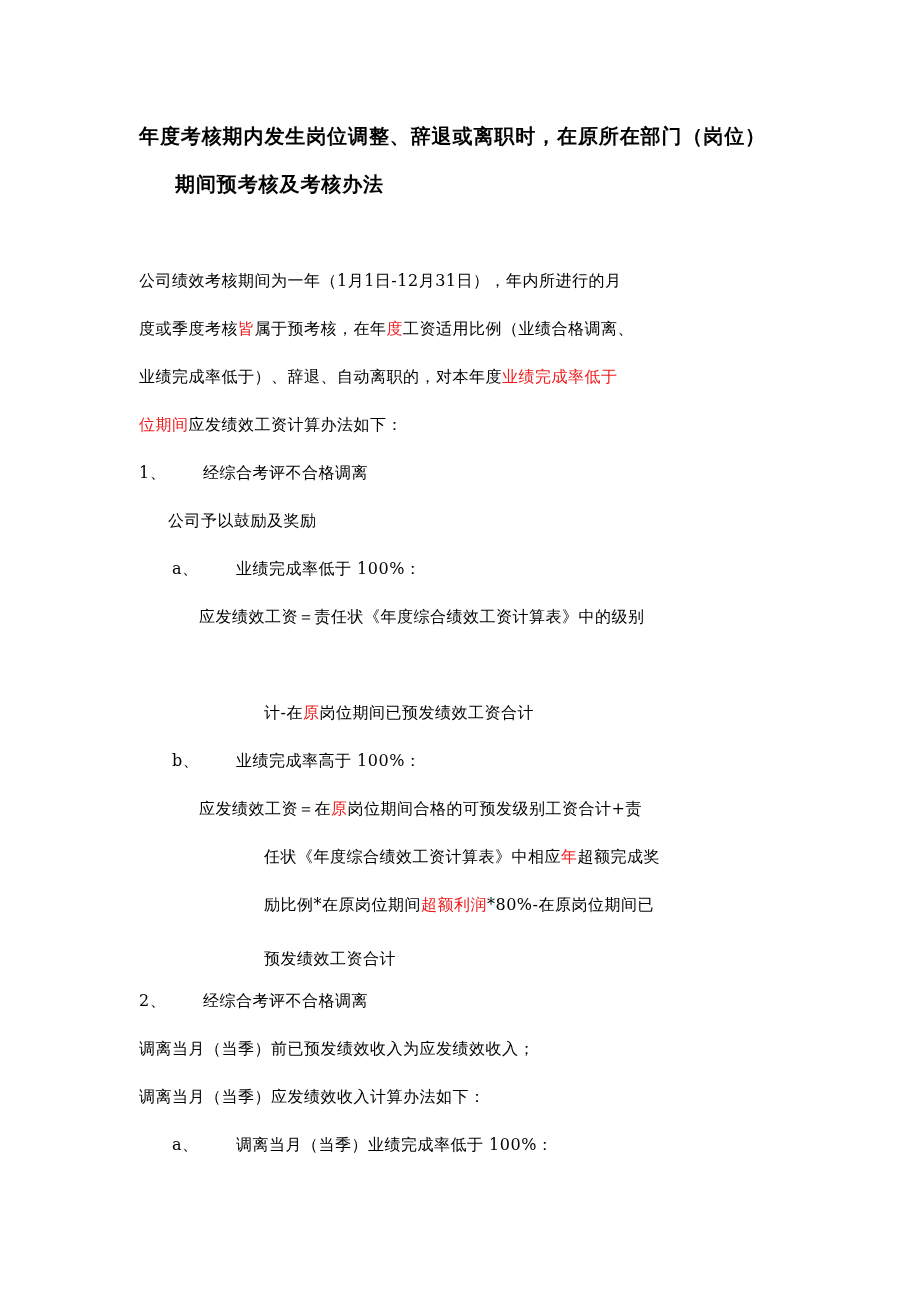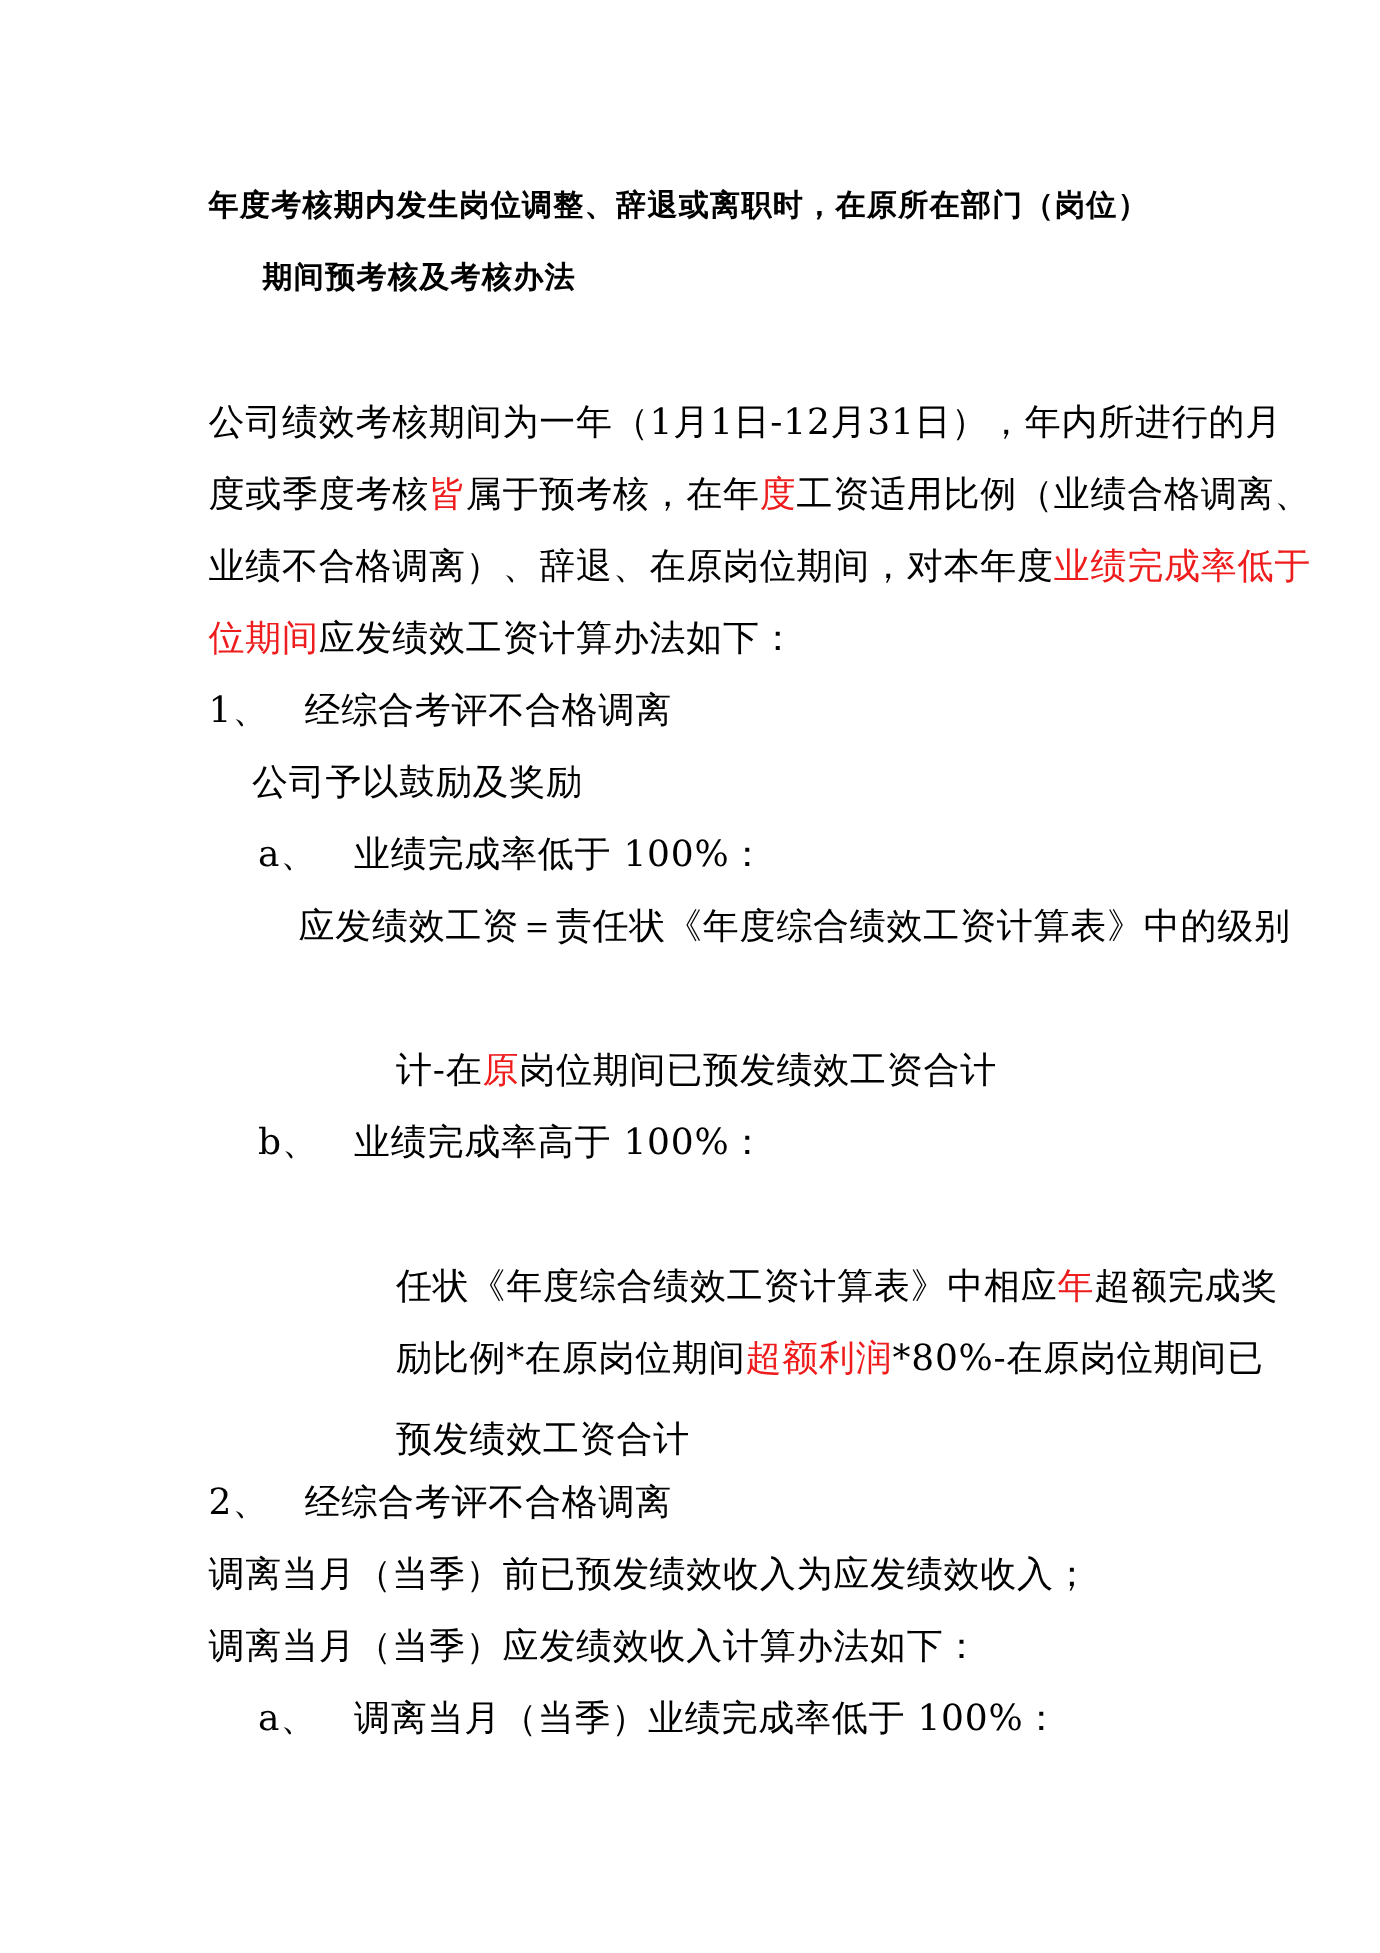--- a/index.html
+++ b/index.html
@@ -18,21 +18,21 @@
     .page {
       position: absolute;
       left: 0;
       top: 0;
       width: 728px;
       height: 1302px;
       background: #ffffff;
     }
     .line {
       position: absolute;
-      font-size: 24px;
+      font-size: 16px;
       line-height: 24px;
       white-space: nowrap;
       letter-spacing: 0.5px;
     }
     .title {
       font-family: "DejaVu Sans", "Liberation Sans", sans-serif;
       font-weight: bold;
       font-size: 20px;
       letter-spacing: 0.9px;
     }
@@ -54,21 +54,21 @@
     <span>期间预考核及考核办法</span>
   </div>
 
   <div class="line" style="left:139px; top:269px;">
     <span>公司绩效考核期间为一年（1月1日-12月31日），年内所进行的月</span>
   </div>
   <div class="line" style="left:139px; top:317px;">
     <span>度或季度考核</span><span class="red">皆</span><span>属于预考核，在年</span><span class="red">度</span><span>工资适用比例（业绩合格调离、</span>
   </div>
   <div class="line" style="left:139px; top:365px;">
-    <span>业绩不合格调离）、辞退、在原岗位期间，对本年度</span><span class="red">业绩完成率低于</span>
+    <span>业绩完成率低于）、辞退、自动离职的，对本年度</span><span class="red">业绩完成率低于</span>
   </div>
   <div class="line" style="left:139px; top:413px;">
     <span class="red">位期间</span><span>应发绩效工资计算办法如下：</span>
   </div>
 
   <div class="line" style="left:139px; top:461px;">
     <span class="gap-num">1、</span><span>经综合考评不合格调离</span>
   </div>
   <div class="line" style="left:168px; top:509px;">
     <span>公司予以鼓励及奖励</span>
@@ -79,20 +79,23 @@
   </div>
   <div class="line" style="left:199px; top:605px;">
     <span>应发绩效工资＝责任状《年度综合绩效工资计算表》中的级别</span>
   </div>
   <div class="line" style="left:264px; top:701px;">
     <span>计-在</span><span class="red">原</span><span>岗位期间已预发绩效工资合计</span>
   </div>
 
   <div class="line" style="left:172px; top:749px;">
     <span class="gap-alpha">b、</span><span>业绩完成率高于 100%：</span>
+  </div>
+  <div class="line" style="left:199px; top:797px;">
+    <span>应发绩效工资＝在</span><span class="red">原</span><span>岗位期间合格的可预发级别工资合计+责</span>
   </div>
   <div class="line" style="left:264px; top:845px;">
     <span>任状《年度综合绩效工资计算表》中相应</span><span class="red">年</span><span>超额完成奖</span>
   </div>
   <div class="line" style="left:264px; top:893px;">
     <span>励比例*在原岗位期间</span><span class="red">超额利润</span><span>*80%-在原岗位期间已</span>
   </div>
   <div class="line" style="left:264px; top:915px;margin-top:32px;">
     <span>预发绩效工资合计</span>
   </div>

